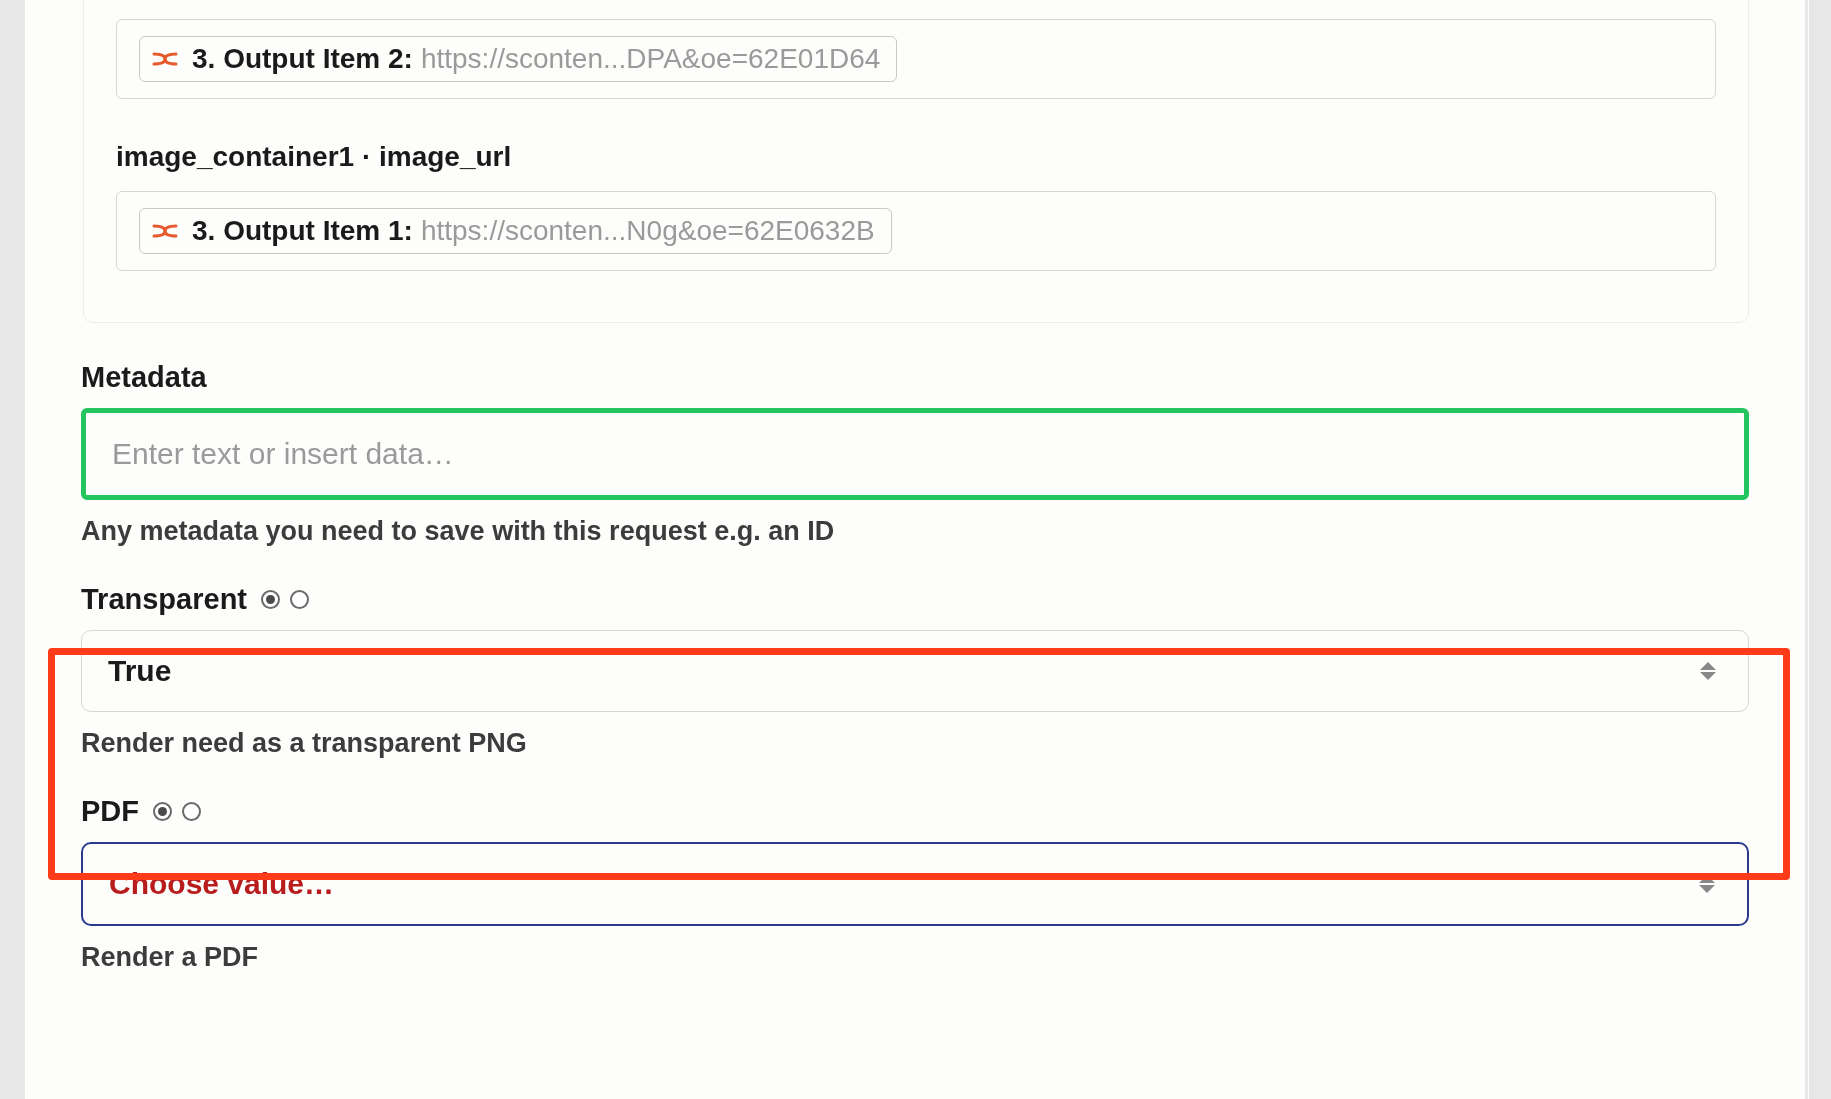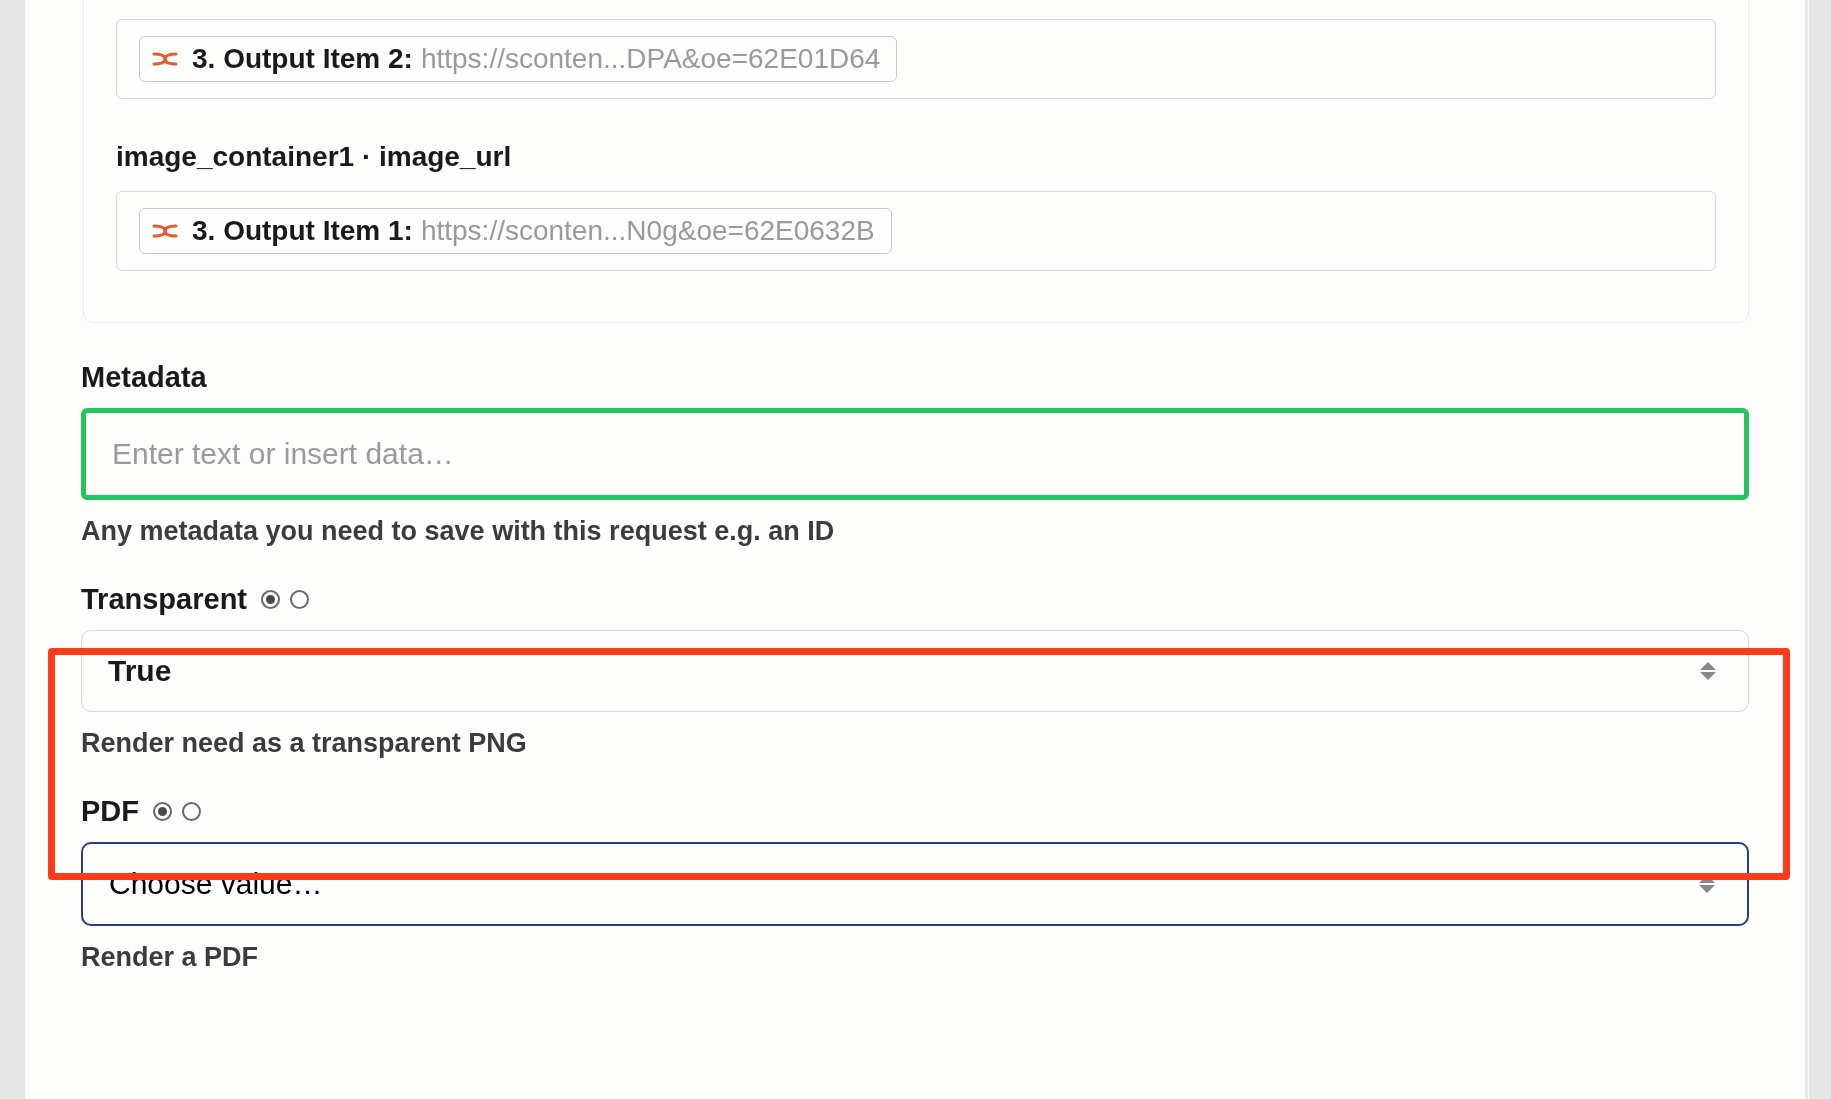--- a/index.html
+++ b/index.html
@@ -116,21 +116,21 @@
     padding: 22px 26px;
     font-size: 30px;
     font-weight: 700;
     background:#fdfdfb;
     position:relative;
     display:flex;
     align-items:center;
     justify-content:space-between;
   }
   .select-box.active { border: 2px solid #2a3b8f; }
-  .select-box.placeholder { font-weight:400; color:#000000;gap:29px; }
+  .select-box.placeholder { font-weight:700; color:#b91c1c;gap:29px; }
   .select-caret {
     width: 28px; height: 36px; display:flex; flex-direction:column;
     align-items:center; justify-content:center; gap:2px;
     color:#888;
   }
   .caret-up, .caret-down {
     width:0;height:0;border-left:8px solid transparent;border-right:8px solid transparent;
   }
   .caret-up { border-bottom:8px solid #888; }
   .caret-down { border-top:8px solid #888; }

